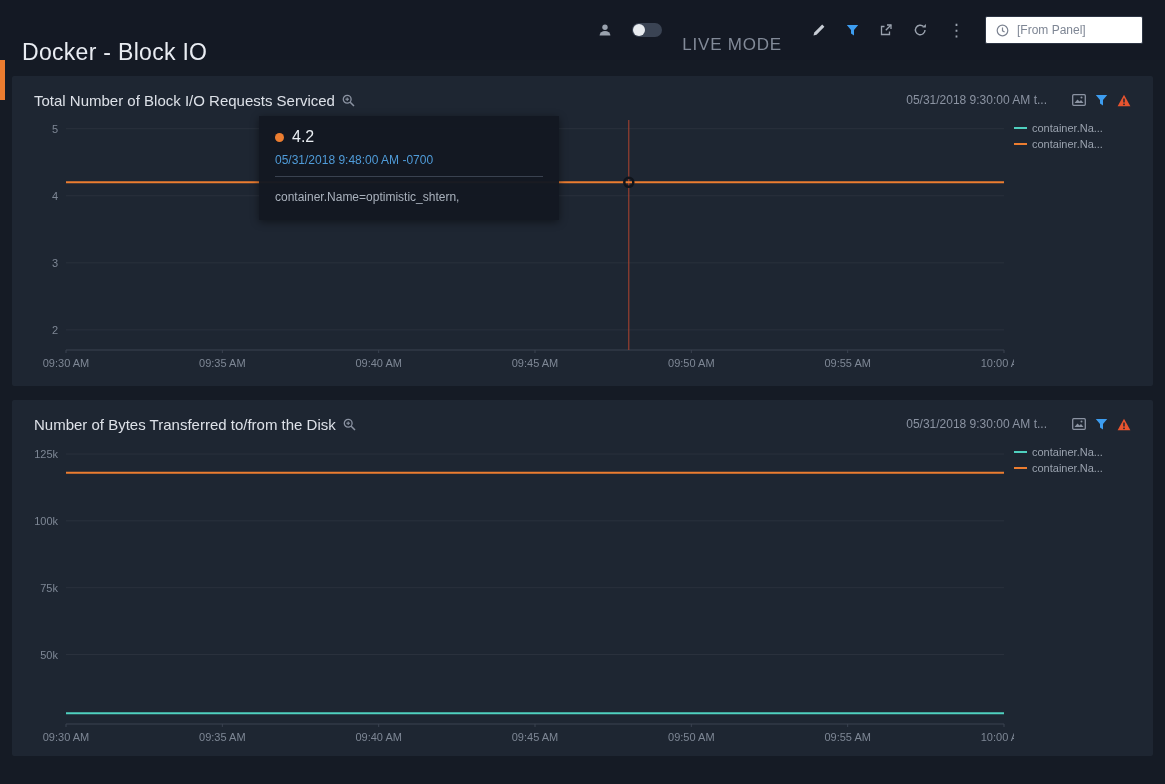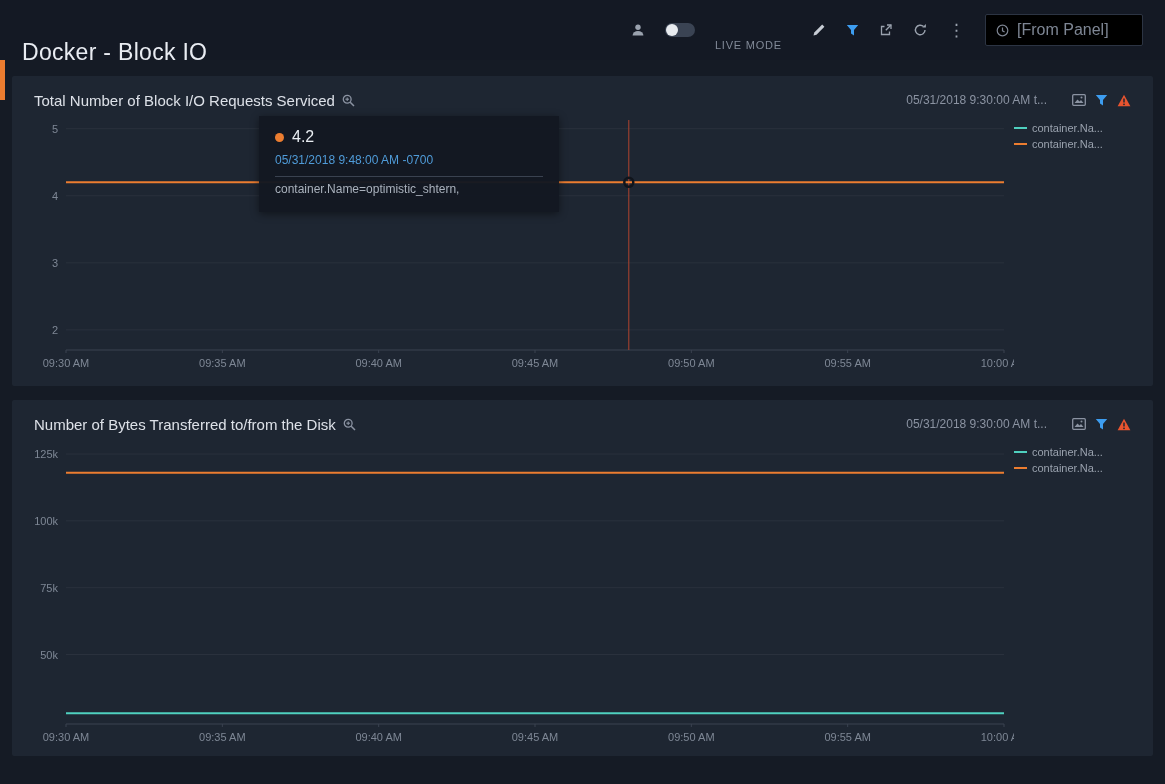--- a/index.html
+++ b/index.html
@@ -2,25 +2,25 @@
 <html><head>
 <meta charset="utf-8">
 <style>
   *{box-sizing:border-box;margin:0;padding:0;}
   html,body{width:1165px;height:784px;}
   body{background:#151b25;font-family:"Liberation Sans",sans-serif;overflow:hidden;position:relative;}
   .header{height:60px;background:#141924;display:flex;align-items:center;justify-content:space-between;padding:0 22px;}
   .page-title{font-size:23px;font-weight:500;color:#e9ecf2;letter-spacing:.3px;margin-top:44px;}
   .header-right{display:flex;align-items:center;gap:20px;}
   .icon-btn{display:flex;align-items:center;justify-content:center;cursor:pointer;}
-  .live-label{font-size:11px;color:#828a98;letter-spacing:.8px;margin-top:30px;}
+  .live-label{font-size:17px;color:#828a98;letter-spacing:.8px;margin-top:30px;}
   .toggle{width:30px;height:14px;background:#3a4353;border-radius:8px;position:relative;cursor:pointer;}
   .knob{width:12px;height:12px;background:#e8ebef;border-radius:50%;position:absolute;left:1px;top:1px;}
   .kebab{font-size:17px;color:#9aa2ae;line-height:1;}
-  .from-panel{display:flex;align-items:center;gap:8px;background:#000000;border:1px solid #2c3443;border-radius:2px;padding:6px 10px;width:158px;font-size:16px;color:#7e8694;cursor:pointer;}
+  .from-panel{display:flex;align-items:center;gap:8px;background:#ffffff;border:1px solid #2c3443;border-radius:2px;padding:6px 10px;width:158px;font-size:12px;color:#7e8694;cursor:pointer;}
   .accent-strip{position:absolute;left:0;top:60px;width:5px;height:40px;background:#ec7d30;}
   main{padding:16px 12px 0;display:flex;flex-direction:column;gap:14px;}
   .panel{background:#1e2632;border-radius:2px;padding:10px 22px 6px;}
   .panel-1{height:310px;}
   .panel-2{height:356px;}
   .panel-header{display:flex;justify-content:space-between;align-items:center;height:28px;}
   .panel-title{font-size:15px;color:#dde1e8;display:flex;align-items:center;gap:7px;font-weight:400;justify-content:flex-end;}
   .panel-meta{display:flex;align-items:center;gap:9px;}
   .time-range{font-size:12px;color:#8b93a2;margin-right:16px;}
   .panel-body{display:flex;}
@@ -28,21 +28,21 @@
   .legend{flex:1;padding-top:8px;display:flex;flex-direction:column;gap:4px;min-width:110px;}
   .legend-item{display:flex;align-items:center;gap:5px;cursor:pointer;}
   .swatch{width:13px;height:2px;display:inline-block;}
   .legend-label{font-size:11px;color:#9aa2ae;white-space:nowrap;}
   .axis-label{fill:#7e8795;font-size:11px;}
   .tooltip{position:absolute;left:225px;top:2px;width:300px;background:rgba(19,24,34,.97);padding:12px 16px 14px;box-shadow:0 2px 8px rgba(0,0,0,.45);z-index:5;}
   .tt-value-row{display:flex;align-items:center;gap:8px;}
   .tt-dot{width:9px;height:9px;border-radius:50%;}
   .tt-value{font-size:16px;color:#e9edf2;}
   .tt-time{font-size:12px;color:#4f9bd8;margin-top:7px;padding-bottom:9px;border-bottom:1px solid #3a4250;}
-  .tt-details{margin-top:4px;}
+  .tt-details{margin-top:12px;}
   .tt-detail{font-size:12px;color:#a9b1bc;line-height:1.45;}
 </style>
 </head>
 <body>
 
 <header class="header">
   <h1 class="page-title">Docker - Block IO</h1>
   <div class="header-right">
     <span class="icon-btn">
       <svg width="14" height="14" viewBox="0 0 14 14">

